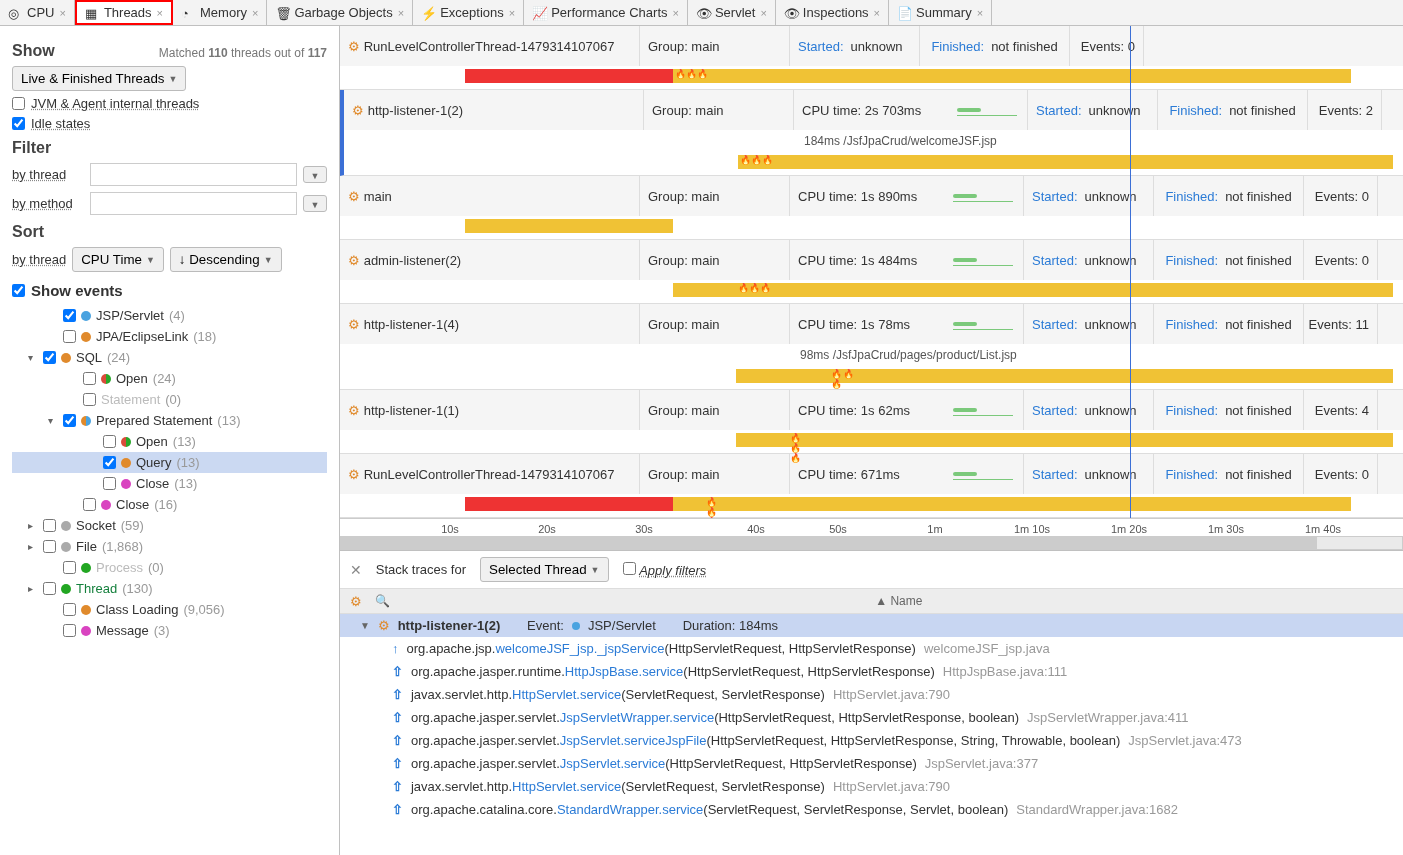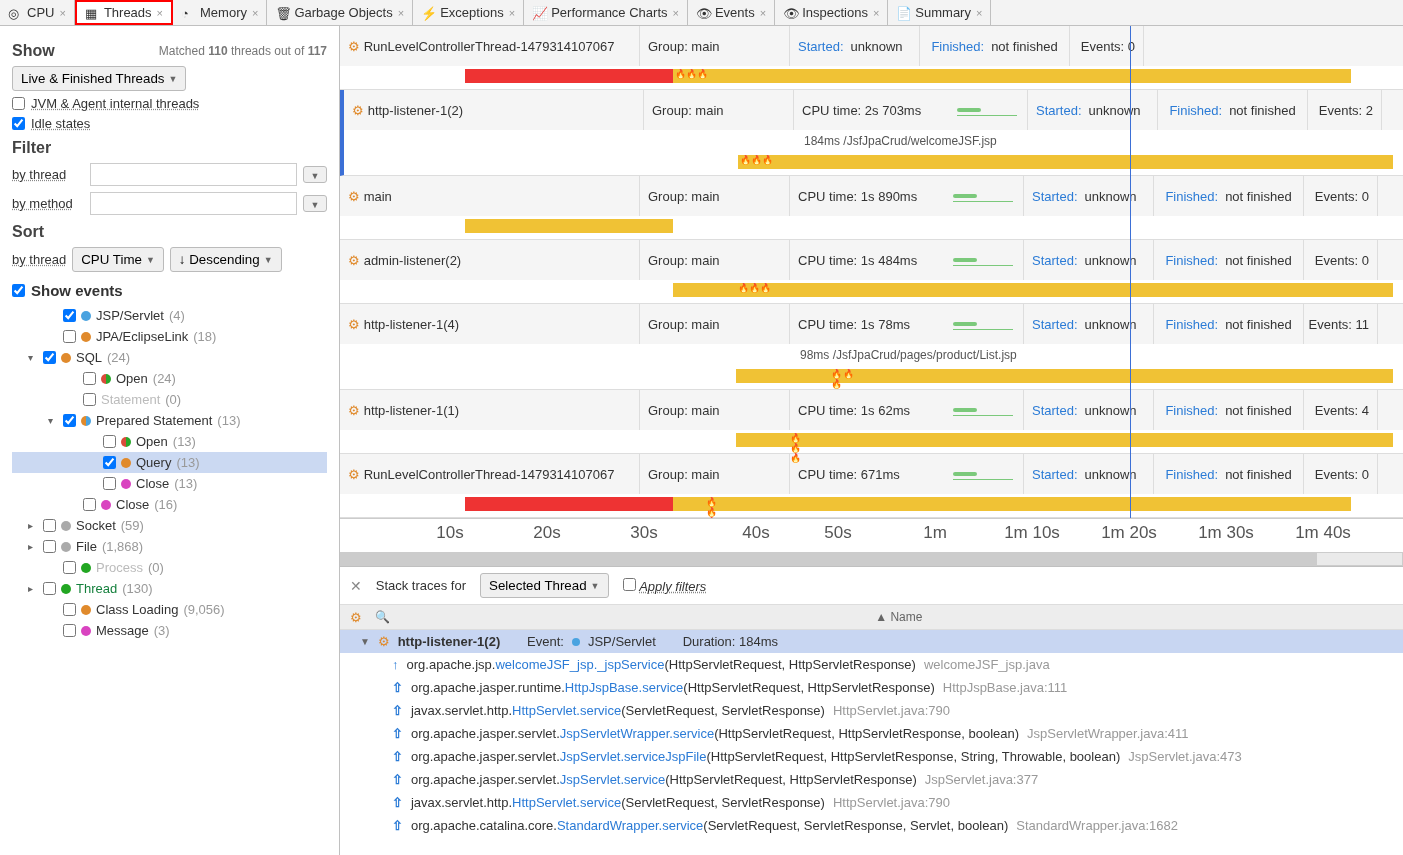--- a/index.html
+++ b/index.html
@@ -4,21 +4,21 @@
 <style>
 * { margin:0; padding:0; box-sizing:border-box; }
 body { font-family:-apple-system,BlinkMacSystemFont,"Segoe UI",Arial,sans-serif; font-size:13px; color:#333; background:#fff; overflow:hidden; }
 .tabs { display:flex; border-bottom:1px solid #c0c0c0; background:#f3f3f3; height:26px; align-items:stretch; }
 .tab { display:flex; align-items:center; padding:0 8px; border-right:1px solid #c0c0c0; cursor:pointer; gap:5px; white-space:nowrap; }
 .tab.active { background:#fff; border:2px solid red; box-sizing:border-box; }
 .tab-close { color:#999; font-size:11px; cursor:pointer; }
 .tab-icon { width:14px; height:14px; display:inline-block; }
 .main { display:flex; height:calc(855px - 26px); }
 .lpanel { width:340px; border-right:1px solid #c0c0c0; padding:8px 12px; overflow-y:auto; }
-.section-head { font-size:16px; font-weight:bold; color:#444; margin:8px 0 6px 0; display:flex; justify-content:space-between; align-items:center; }
+.section-head { font-size:16px; font-weight:bold; color:#444; margin:8px 0 6px 0; display:flex; justify-content:space-between; align-items:flex-end; }
 .matched { font-size:12px; font-weight:normal; color:#777; }
 .dropdown-btn { background:#f0f0f0; border:1px solid #bbb; padding:4px 8px; border-radius:3px; cursor:pointer; display:inline-flex; align-items:center; gap:4px; }
 .chev { font-size:9px; color:#666; }
 .chk-row { display:flex; align-items:center; gap:6px; margin:5px 0; }
 .chk-row label { text-decoration:underline dotted #888; }
 .filter-row { display:flex; align-items:center; gap:6px; margin:6px 0; }
 .filter-row label { width:72px; text-decoration:underline dotted #888; }
 .filter-row input { flex:1; border:1px solid #ccc; padding:3px; }
 .filter-dd { width:24px; border:1px solid #bbb; background:#f0f0f0; border-radius:3px; text-align:center; cursor:pointer; }
 .sort-row { display:flex; align-items:center; gap:6px; margin:6px 0; }
@@ -47,21 +47,21 @@
 .th-started .lbl,.th-fin .lbl { color:#2b7bd6; margin-right:3px; }
 .th-fin { width:150px;justify-content:center; }
 .th-events { width:74px; justify-content:flex-end; }
 .spark { position:absolute; right:10px; width:60px; height:12px; border-bottom:1px solid #7bc97b; }
 .spark::after{content:"";position:absolute;left:0;top:4px;width:40%;height:4px;background:#7bc97b;border-radius:2px;}
 .thread-sub { padding:4px 0 4px 460px; font-size:12px; color:#555; }
 .thread-tl { height:14px; margin:3px 10px 6px 10px; position:relative; background:transparent; }
 .tl { position:absolute; height:14px; }
 .tl.red{background:#e33;} .tl.yel{background:#f0c235;} .tl.fire{background:#f0c235;}
 .tl.fire::before{content:"\1F525\1F525\1F525";font-size:9px;position:absolute;left:2px;top:0;}
-.ruler { height:48px; border-top:1px solid #ccc; position:relative; font-size:17px; color:#555; }
+.ruler { height:32px; border-top:1px solid #ccc; position:relative; font-size:11px; color:#555; }
 .ruler-scroll{position:absolute;bottom:0;left:0;right:0;height:14px;background:#eaeaea;border:1px solid #ccc;}
 .ruler-thumb{position:absolute;left:0;height:12px;width:92%;background:#ccc;}
 .tick { position:absolute; top:4px; transform:translateX(-50%); }
 .lower { border-top:1px solid #c0c0c0; flex:1; display:flex; flex-direction:column; overflow:hidden;}
 .lower-bar { display:flex; align-items:center; gap:14px; padding:6px 10px; }
 .close-x { color:#888; cursor:pointer; font-size:14px; }
 .stack-hdr { background:#ededed; border-top:1px solid #ddd; border-bottom:1px solid #ddd; height:26px; display:flex; align-items:center; padding:0 10px; gap:14px; color:#666; font-size:12px; }
 .stack-hdr .name-col{flex:1;text-align:center;}
 .stack-list { overflow-y:auto; flex:1; }
 .stack-row { padding:4px 10px 4px 20px; display:flex; align-items:center; gap:8px; font-size:13px; white-space:nowrap; }
@@ -103,21 +103,21 @@
       <span>Exceptions</span>
       <span class="tab-close">×</span>
     </div>
     <div class="tab">
       <span class="tab-icon">📈</span>
       <span>Performance Charts</span>
       <span class="tab-close">×</span>
     </div>
     <div class="tab">
       <span class="tab-icon">👁</span>
-      <span>Events</span>
+      <span>Servlet</span>
       <span class="tab-close">×</span>
     </div>
     <div class="tab">
       <span class="tab-icon">👁</span>
       <span>Inspections</span>
       <span class="tab-close">×</span>
     </div>
     <div class="tab">
       <span class="tab-icon">📄</span>
       <span>Summary</span>

